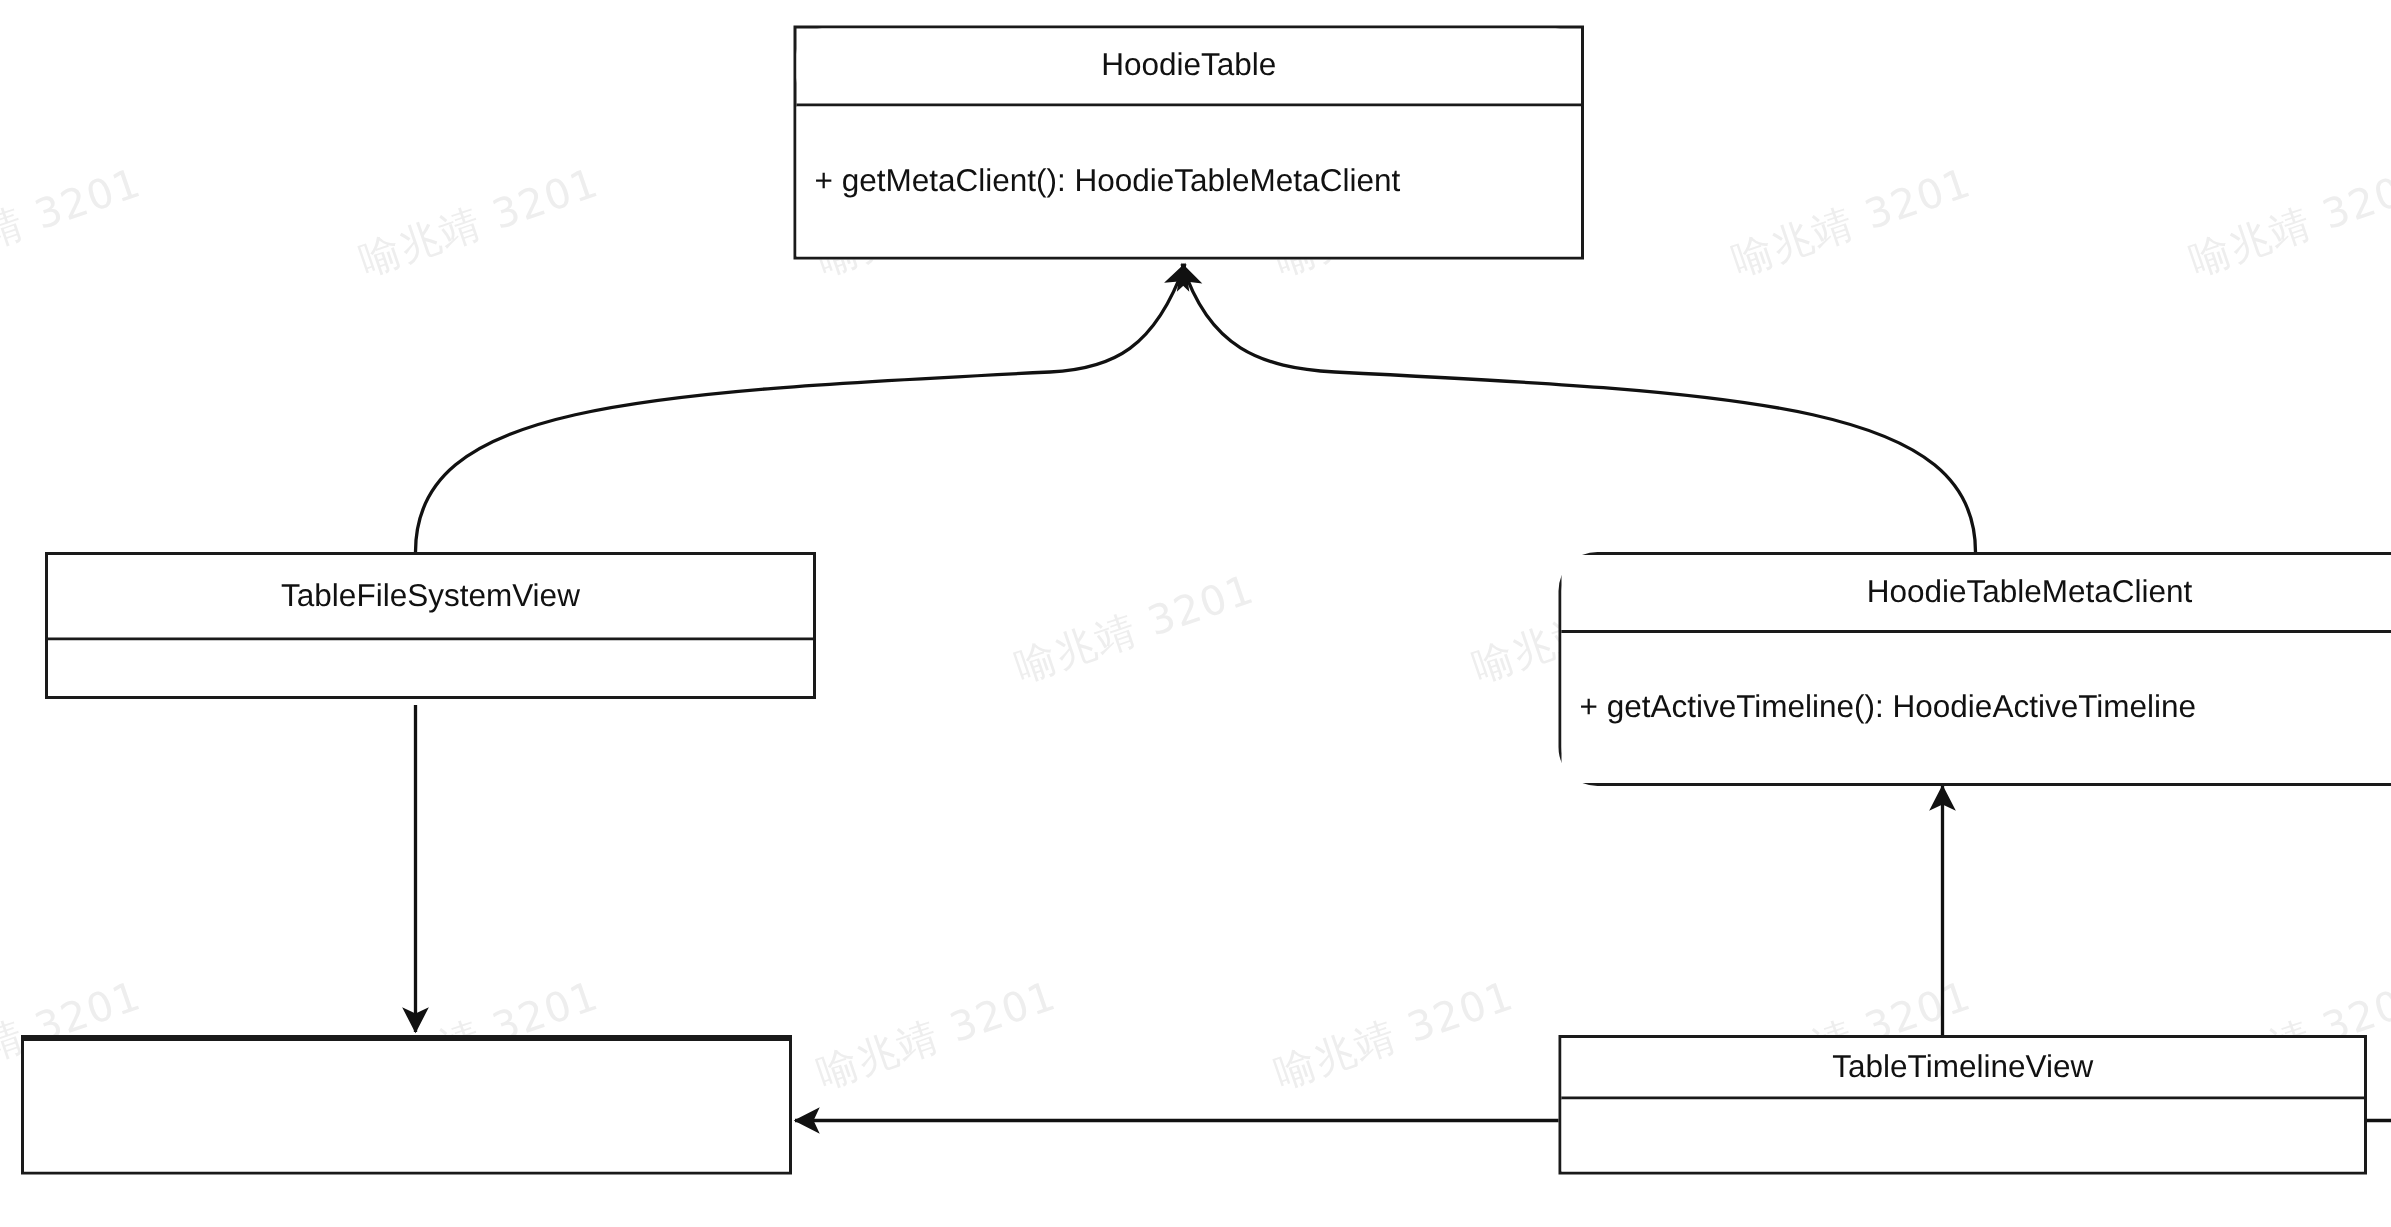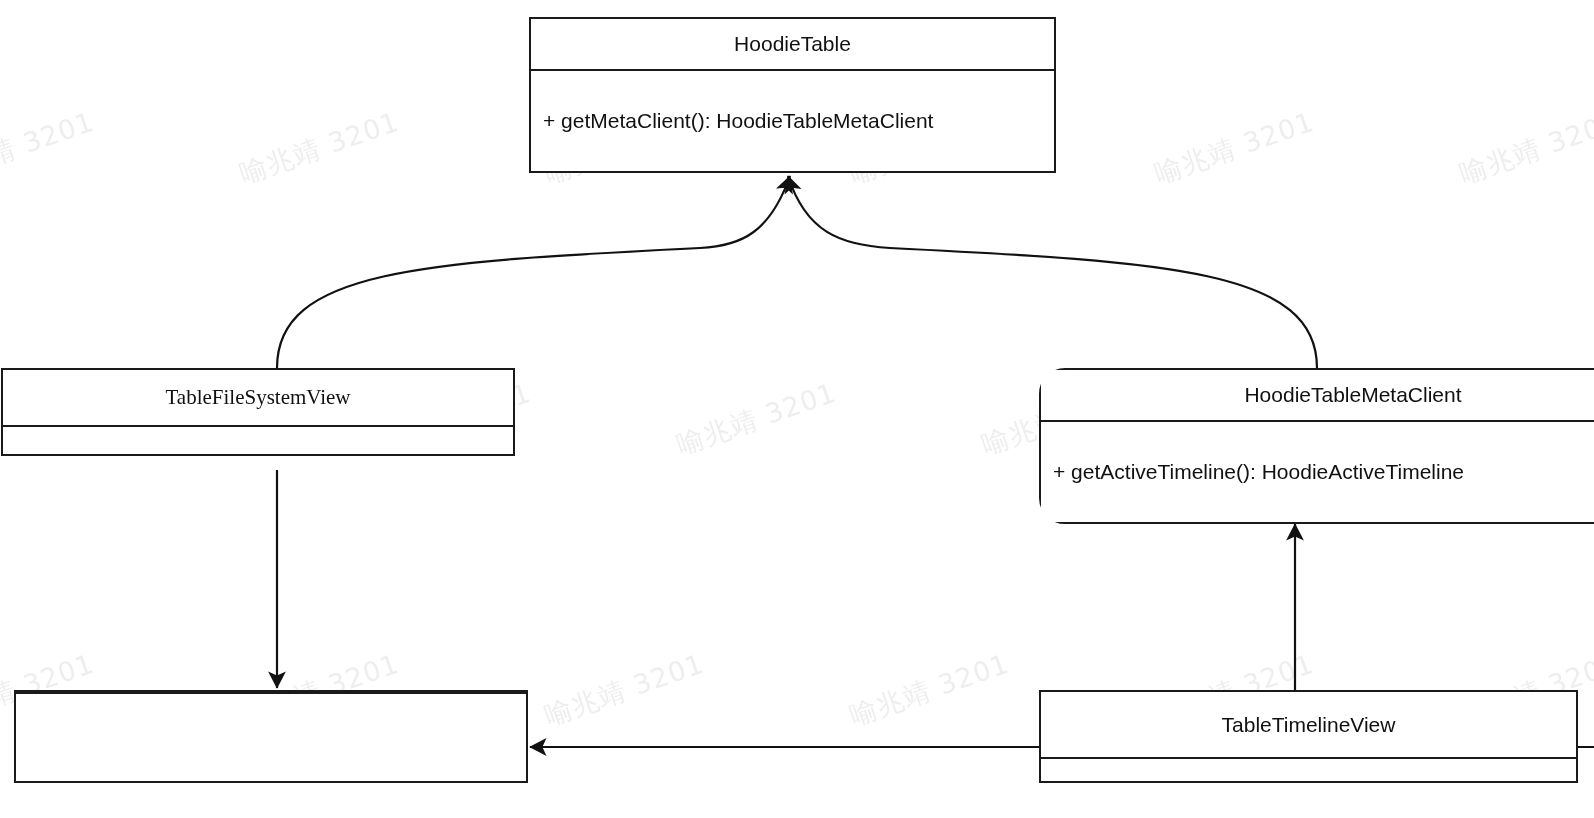--- a/index.html
+++ b/index.html
@@ -153,38 +153,38 @@
   </svg>
 
   <div class="uml-class" style="left:529px; top:17px; width:527px; height:156px;">
     <div class="uml-header" style="height:50px;border-radius:17px;">HoodieTable</div>
     <div class="uml-divider"></div>
     <div class="uml-body">
       <div class="uml-member">+ getMetaClient(): HoodieTableMetaClient</div>
     </div>
   </div>
 
-  <div class="uml-class" style="left:1px; top:368px; width:514px; height:88px;font-family:Liberation Serif, serif;">
+  <div class="uml-class" style="left:30px; top:368px; width:514px; height:98px;">
     <div class="uml-header" style="height:55px;">TableFileSystemView</div>
     <div class="uml-divider"></div>
     <div class="uml-body empty"></div>
   </div>
 
   <div class="uml-class" style="left:1039px; top:368px; width:628px; height:156px;border-radius:26px;">
     <div class="uml-header" style="height:50px;">HoodieTableMetaClient</div>
     <div class="uml-divider"></div>
     <div class="uml-body">
       <div class="uml-member">+ getActiveTimeline(): HoodieActiveTimeline</div>
     </div>
   </div>
 
   <div class="uml-class" style="left:14px; top:690px; width:514px; height:93px;">
     <div class="uml-divider"></div>
     <div class="uml-body empty"></div>
   </div>
 
   <div class="uml-class" style="left:1039px; top:690px; width:539px; height:93px;">
-    <div class="uml-header" style="height:65px;">TableTimelineView</div>
+    <div class="uml-header" style="height:39px;">TableTimelineView</div>
     <div class="uml-divider"></div>
     <div class="uml-body empty"></div>
   </div>
 
 </div>
 
 </body></html>

